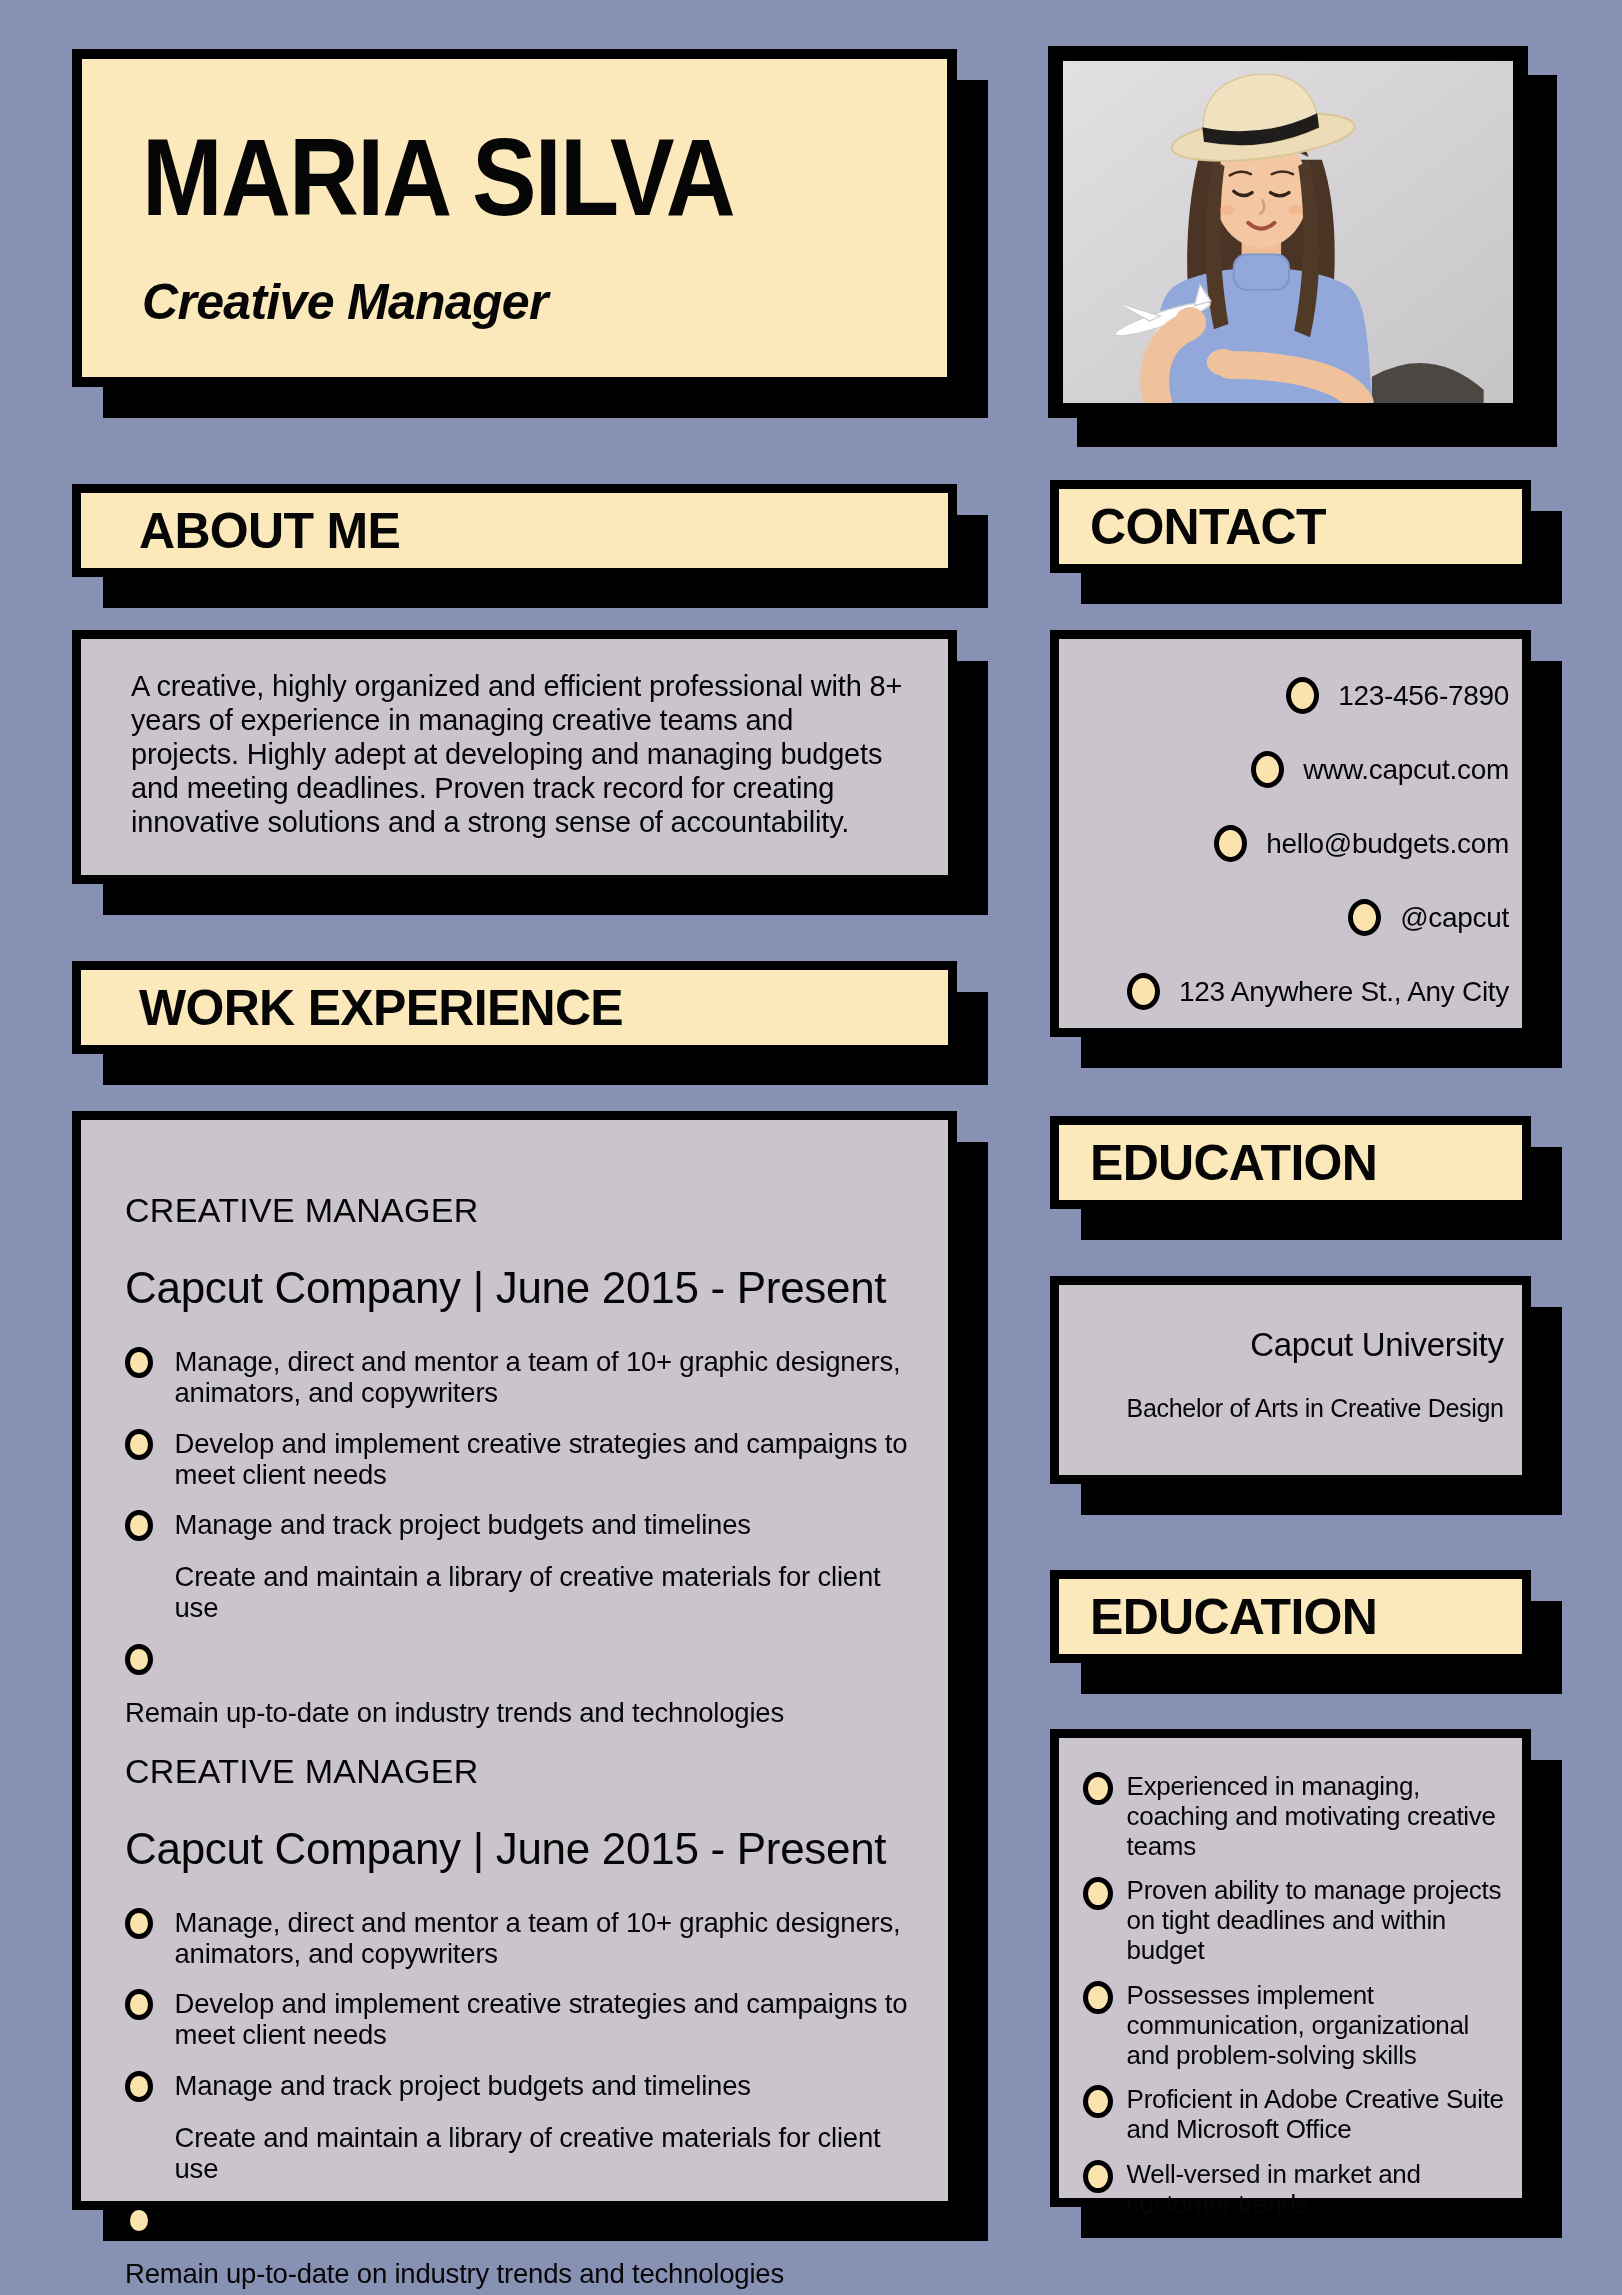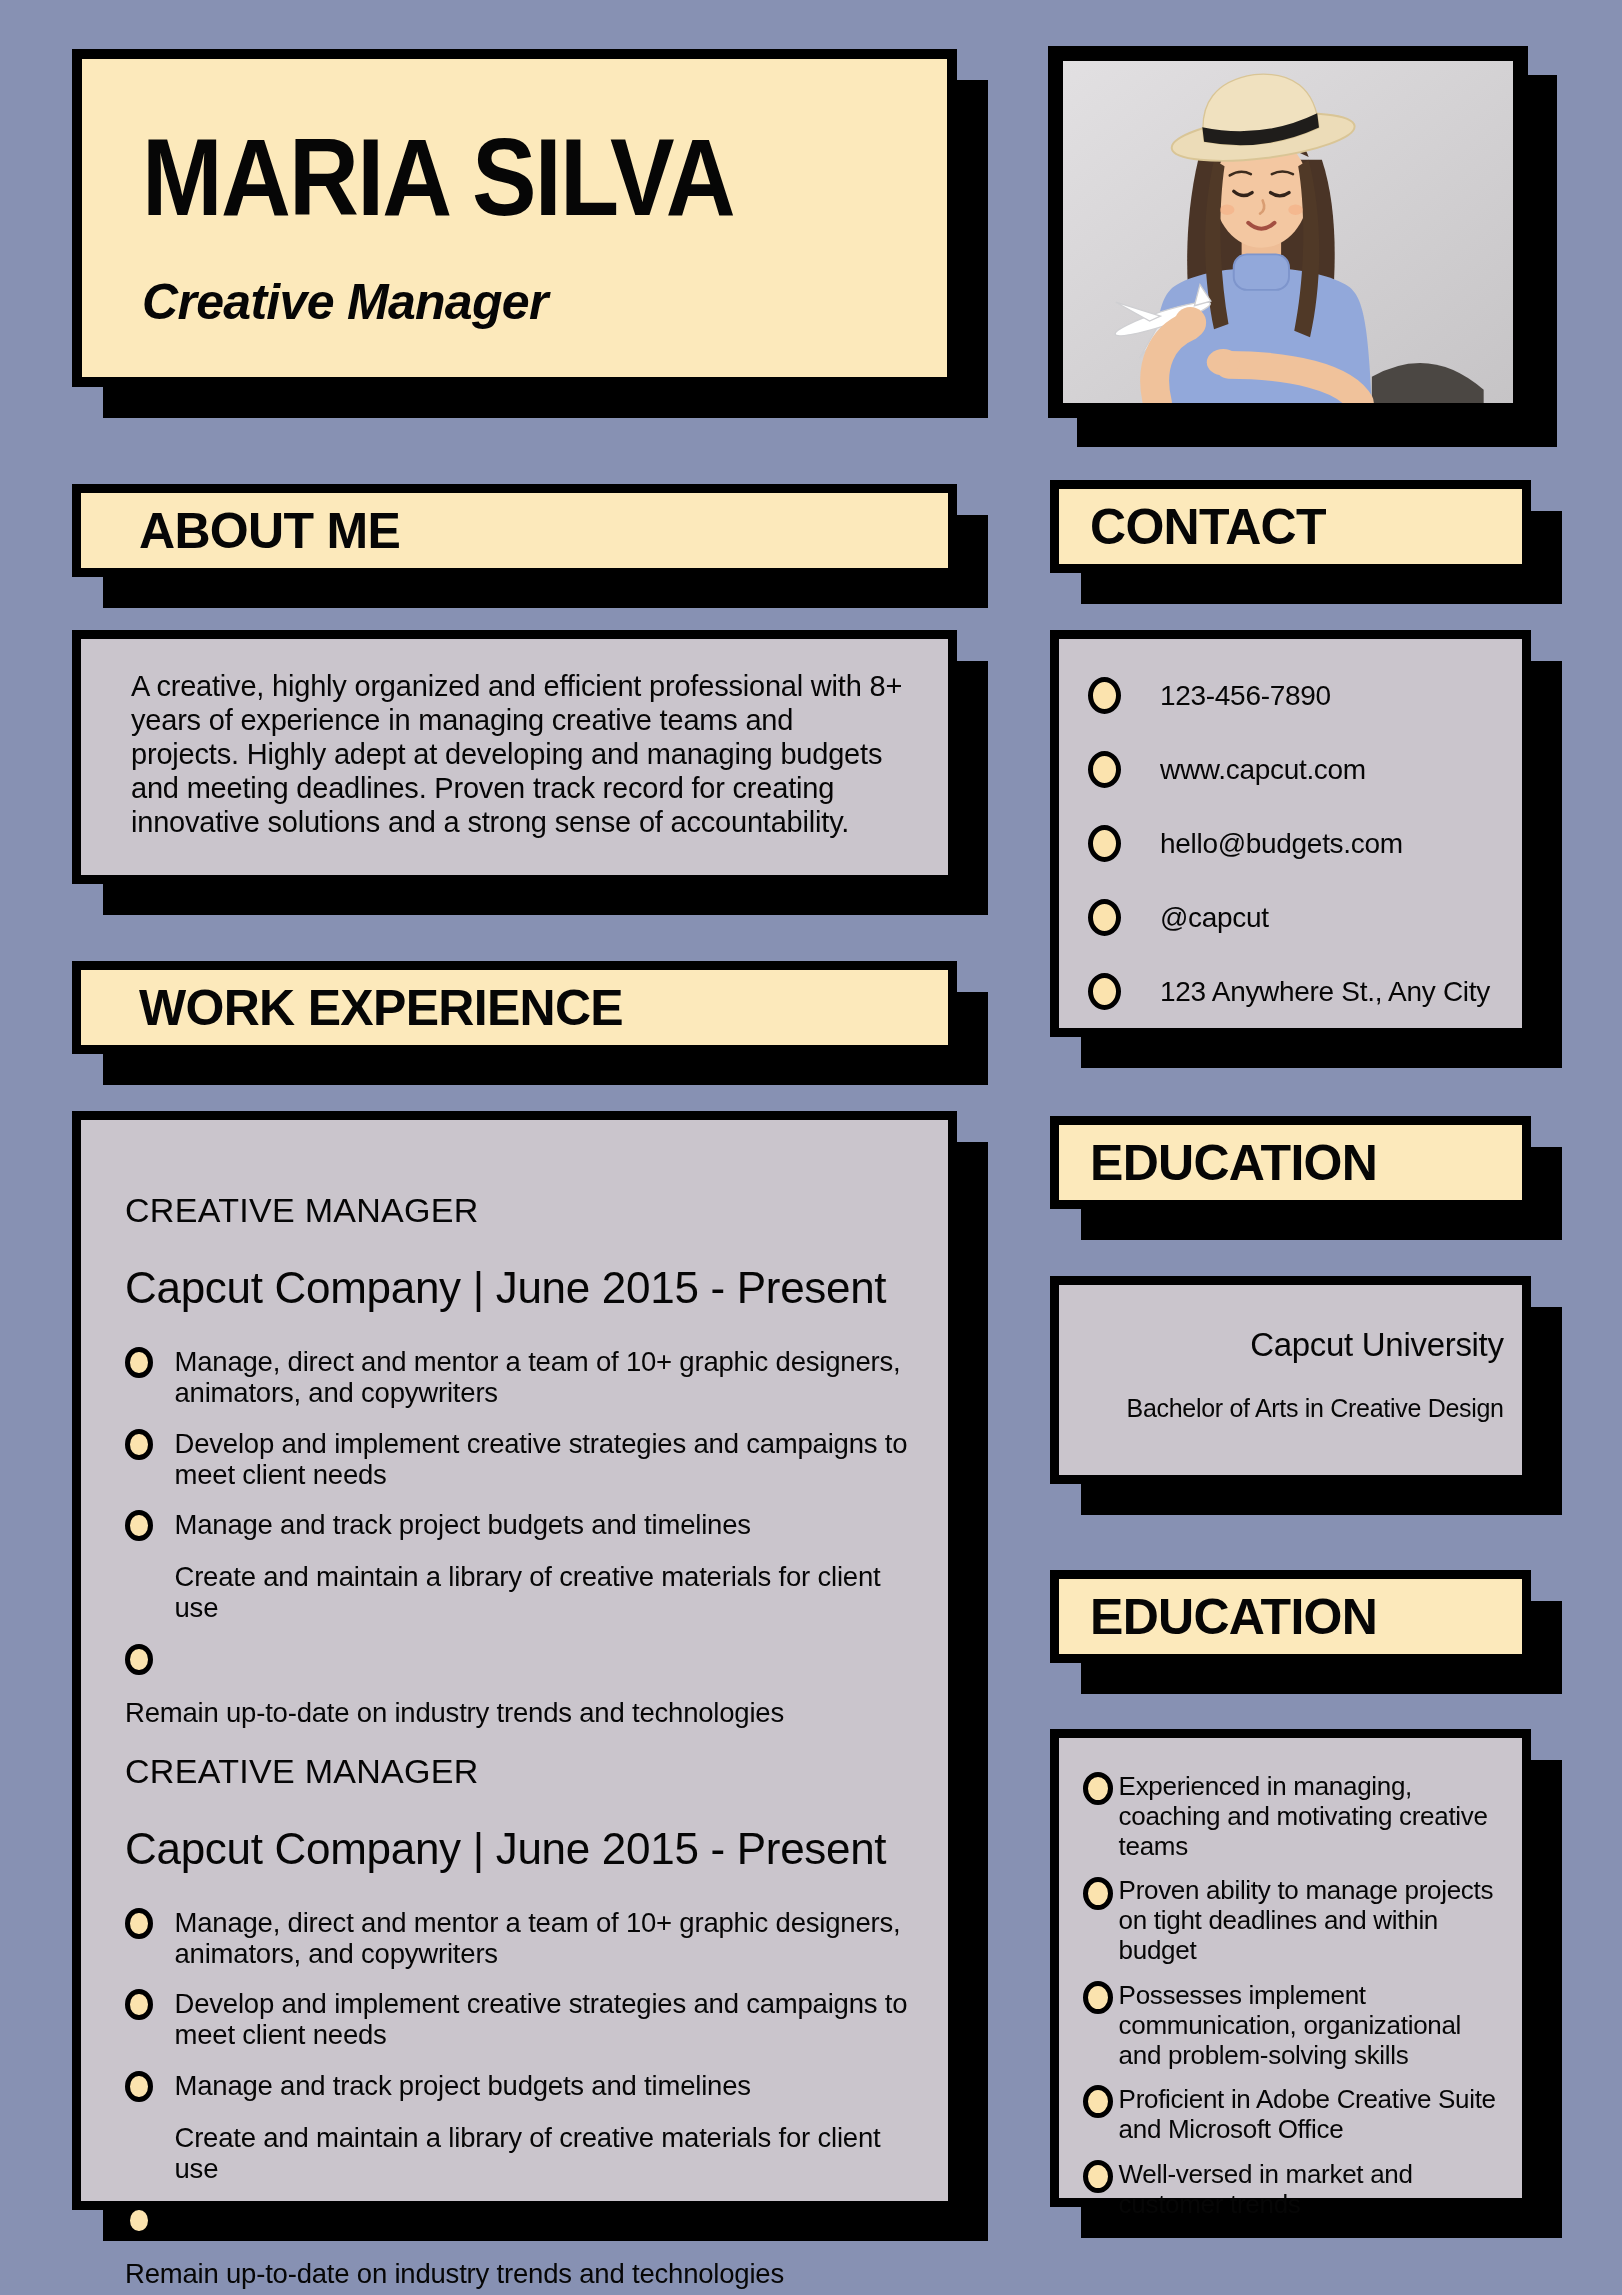--- a/index.html
+++ b/index.html
@@ -40,32 +40,32 @@
   .wrow.no-dot .wdot{visibility:hidden;}
   .wtext{font-size:27.5px;line-height:31px;letter-spacing:-0.2px;}
 
   
   .photo-frame{position:absolute;left:1048px;top:46px;width:480px;height:372px;
     border:15.7px solid #000;box-shadow:29px 29px 0 #000;background:var(--photo-bg);}
   .photo-frame svg{display:block;width:100%;height:100%;}
 
   .contact-header{top:480px;}
   .contact-box{left:1050px;top:630px;width:481px;height:407px;padding:38px 13px 0 29px;}
-  .crow{display:flex;align-items:center;gap:39px;margin-bottom:37px;}
+  .crow{display:flex;align-items:center;gap:19px;margin-bottom:37px;justify-content:flex-end;}
   .cdot{flex:0 0 auto;width:33px;height:37px;border:5.9px solid #000;border-radius:50%;background:var(--dot);}
   .ctext{font-size:28px;letter-spacing:-0.3px;}
 
   .edu-header{top:1116px;}
   .edu-box{left:1050px;top:1276px;width:481px;height:208px;padding:38px 18.3px 0 30px;text-align:right;}
   .edu-school{font-size:33px;line-height:43px;letter-spacing:-0.3px;}
   .edu-degree{font-size:25px;margin-top:27.5px;letter-spacing:-0.3px;}
 
   .edu2-header{top:1570px;}
   .skills-box{left:1050px;top:1729px;width:481px;height:478px;padding:33px 11.8px 0 23.6px;}
-  .srow{display:flex;gap:6px;margin-bottom:14.4px;}
+  .srow{display:flex;gap:14px;margin-bottom:14.4px;}
   .sdot{flex:0 0 auto;width:30px;height:33px;border:5.2px solid #000;border-radius:50%;
     background:var(--dot);margin-top:1.3px;}
   .stext{font-size:26px;line-height:30px;letter-spacing:-0.3px;}
 </style>
 </head>
 <body>
 
 <div class="page">
 
   <section class="panel cream name-box">

